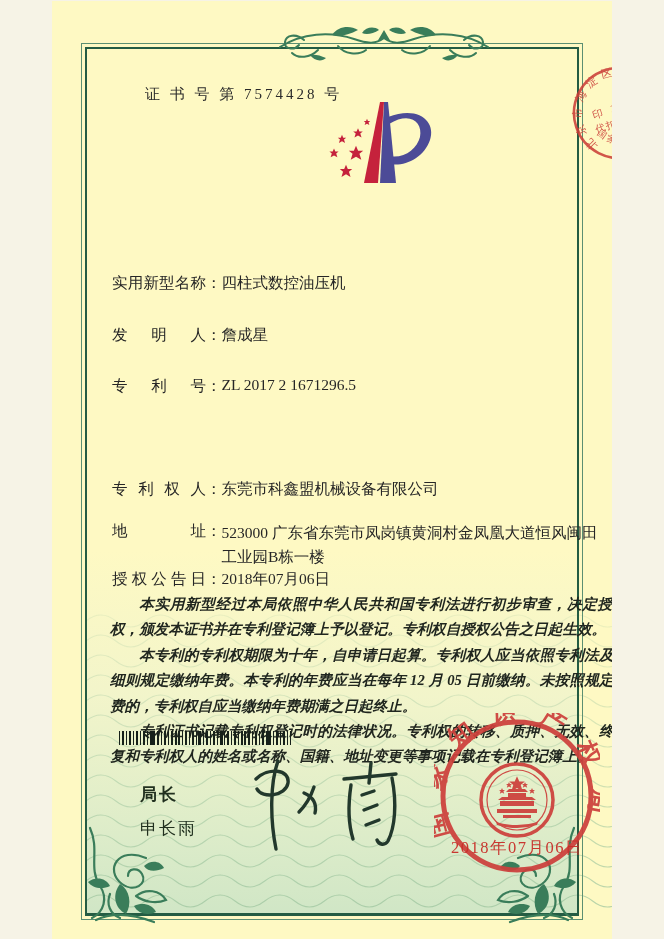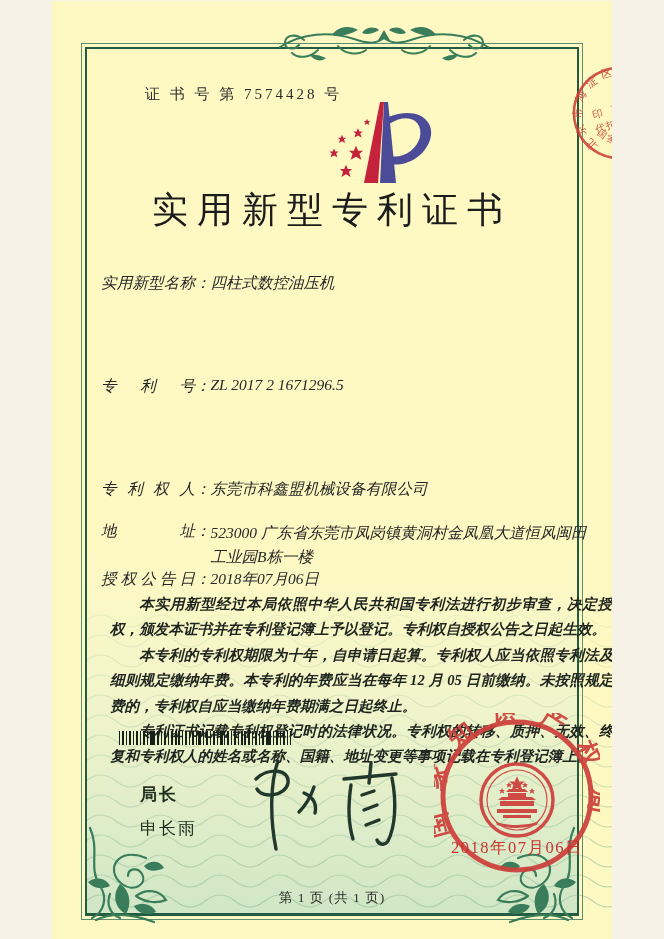--- a/index.html
+++ b/index.html
@@ -28,21 +28,21 @@
   .content { position:absolute; inset:0; z-index:4; }
 
   .cert-no { position:absolute; left:93px; top:84px; font-size:15px;
              letter-spacing:3px; color:#2b2b2b; }
   .logo { position:absolute; left:268px; top:96px; width:128px; height:94px; }
   .tax-stamp { position:absolute; left:512px; top:56px; width:110px; height:112px; }
 
   .title { position:absolute; left:0; right:0; top:185px; text-align:center;
            font-size:36px; letter-spacing:9px; color:#1c1c1c; }
 
-  .frow { position:absolute; left:49px; font-size:15.5px; color:#262626; white-space:nowrap;font-style:italic; }
+  .frow { position:absolute; left:60px; font-size:15.5px; color:#262626; white-space:nowrap; }
   .flabel { display:inline-block; width:94px; text-align:justify; text-align-last:justify;
             vertical-align:top; }
   .fcolon { vertical-align:top; }
   .fval { vertical-align:top; }
   .addr-val { display:inline-block; white-space:normal; width:440px; line-height:24px; }
   .frow-right { position:absolute; left:368px; top:0; }
   .flabel-sm { display:inline-block; width:86px; text-align:justify; text-align-last:justify;
                vertical-align:top; }
 
   .paras { position:absolute; left:58px; width:548px; top:591px; font-size:14.6px;
@@ -194,24 +194,26 @@
           <textPath href="#taxTop" startOffset="4">北京市海淀区地方税务局</textPath>
         </text>
         <text x="0" y="-2" text-anchor="middle" fill="rgba(202,62,56,0.95)" font-size="10.5" letter-spacing="3" font-family="Liberation Serif, DejaVu Serif, serif">印 花 税</text>
         <text x="0" y="12" text-anchor="middle" fill="rgba(202,62,56,0.95)" font-size="10" letter-spacing="1" font-family="Liberation Serif, DejaVu Serif, serif">代扣专用章</text>
         <text fill="rgba(202,62,56,0.95)" font-size="9" letter-spacing="2.5" font-family="Liberation Serif, DejaVu Serif, serif">
           <textPath href="#taxBot" startOffset="2">国家知识产权局</textPath>
         </text>
       </g>
     </svg>
 
-    <div class="title">实用新型专利证书</div>
 
     <div class="frow" style="top:272px">
       <span class="flabel">实用新型名称</span><span class="fcolon">：</span><span class="fval">四柱式数控油压机</span>
+    </div>
+    <div class="frow" style="top:324px">
+      <span class="flabel">发明人</span><span class="fcolon">：</span><span class="fval">詹成星</span>
     </div>
     <div class="frow" style="top:375px">
       <span class="flabel">专利号</span><span class="fcolon">：</span><span class="fval">ZL 2017 2 1671296.5</span>
     </div>
     <div class="frow" style="top:478px">
       <span class="flabel">专利权人</span><span class="fcolon">：</span><span class="fval">东莞市科鑫盟机械设备有限公司</span>
     </div>
     <div class="frow" style="top:520px">
       <span class="flabel">地址</span><span class="fcolon">：</span><span class="fval addr-val"><span>523000 广东省东莞市凤岗镇黄洞村金凤凰大道恒风闽田</span><br><span>工业园B栋一楼</span></span>
     </div>
@@ -272,15 +274,14 @@
             <rect x="-17" y="1" width="34" height="5"></rect>
             <rect x="-20" y="9" width="40" height="4"></rect>
             <rect x="-14" y="15" width="28" height="3"></rect>
             <path d="M-21,22 Q0,28 21,22 L20,25 Q0,31 -20,25 Z"></path>
           </g>
         </g>
       </g>
     </svg>
     <div class="stamp-date">2018年07月06日</div>
 
-    <div class="footer">第 1 页 (共 1 页)</div>
   </div>
 </div>
 
 </body></html>

